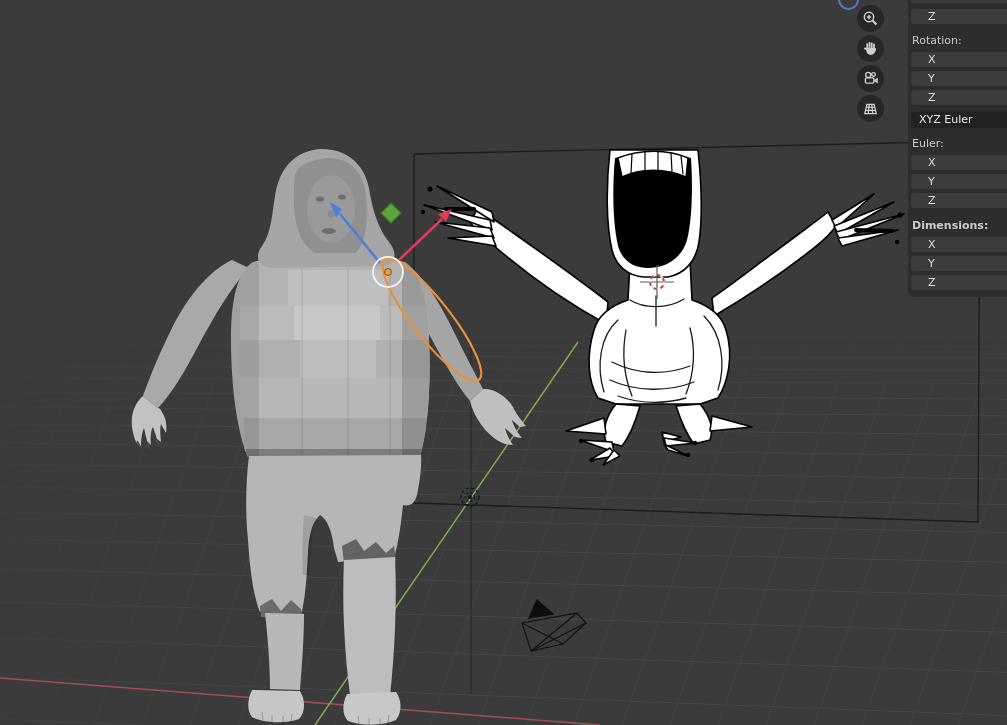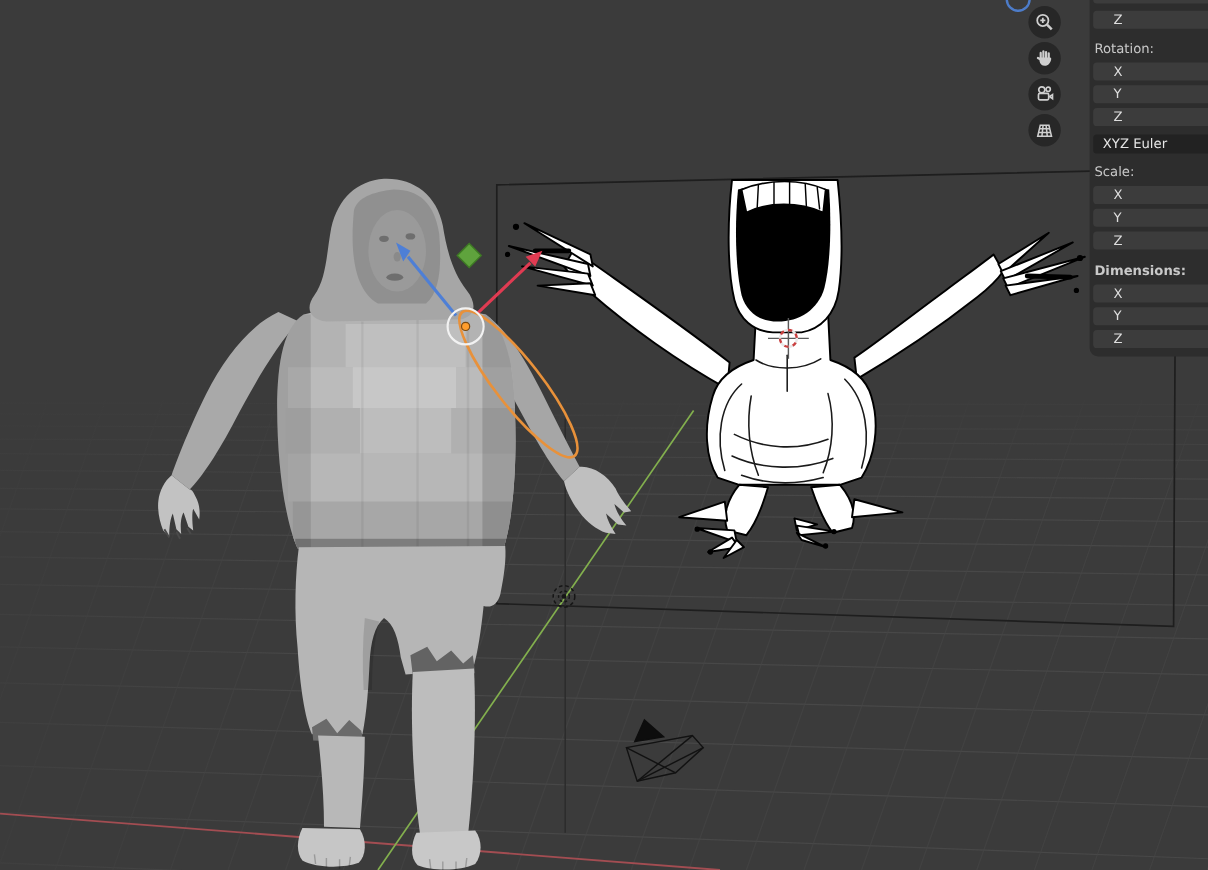--- a/index.html
+++ b/index.html
@@ -300,21 +300,21 @@
 <div class="n-panel">
   <div class="np-field" style="top:-12px;"><span>Y</span></div>
   <div class="np-field" style="top:9px;"><span>Z</span></div>
 
   <div class="np-label" style="top:34px;">Rotation:</div>
   <div class="np-field" style="top:52px;"><span>X</span></div>
   <div class="np-field" style="top:71px;"><span>Y</span></div>
   <div class="np-field" style="top:90px;"><span>Z</span></div>
   <div class="np-drop" style="top:112px;">XYZ Euler</div>
 
-  <div class="np-label" style="top:137px;">Scale:</div>
+  <div class="np-label" style="top:137px;">Euler:</div>
   <div class="np-field" style="top:155px;"><span>X</span></div>
   <div class="np-field" style="top:174px;"><span>Y</span></div>
   <div class="np-field" style="top:193px;"><span>Z</span></div>
 
   <div class="np-label" style="top:219px;font-weight:bold;">Dimensions:</div>
   <div class="np-field" style="top:237px;"><span>X</span></div>
   <div class="np-field" style="top:256px;"><span>Y</span></div>
   <div class="np-field" style="top:275px;"><span>Z</span></div>
 </div>
 

